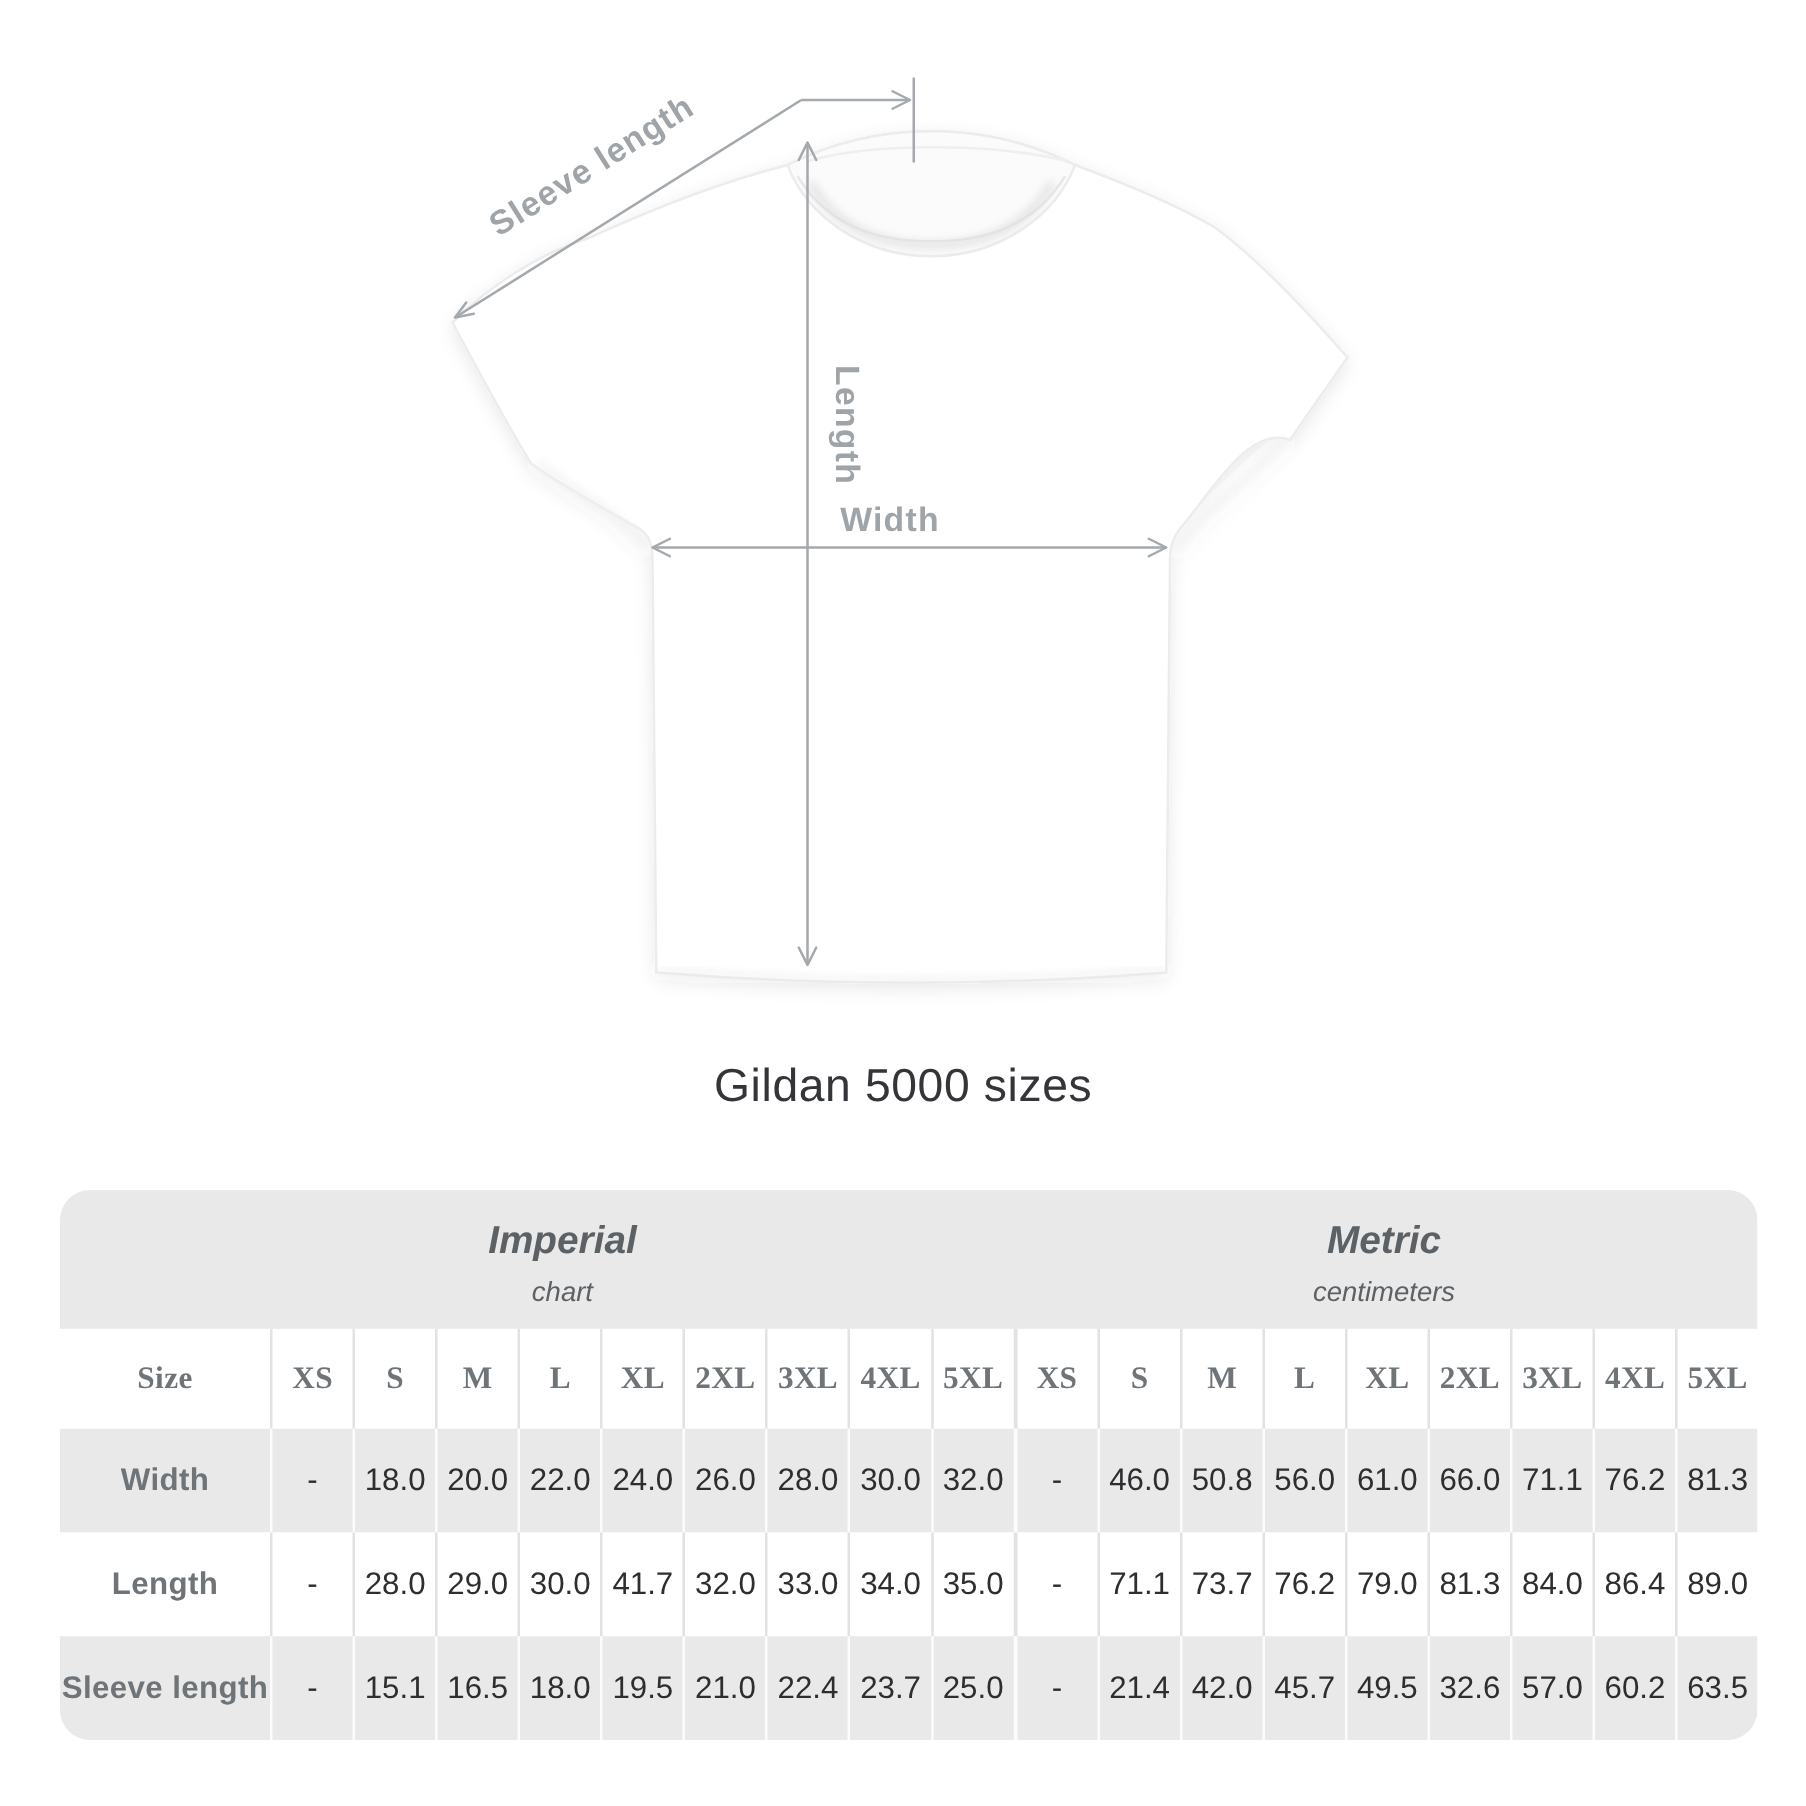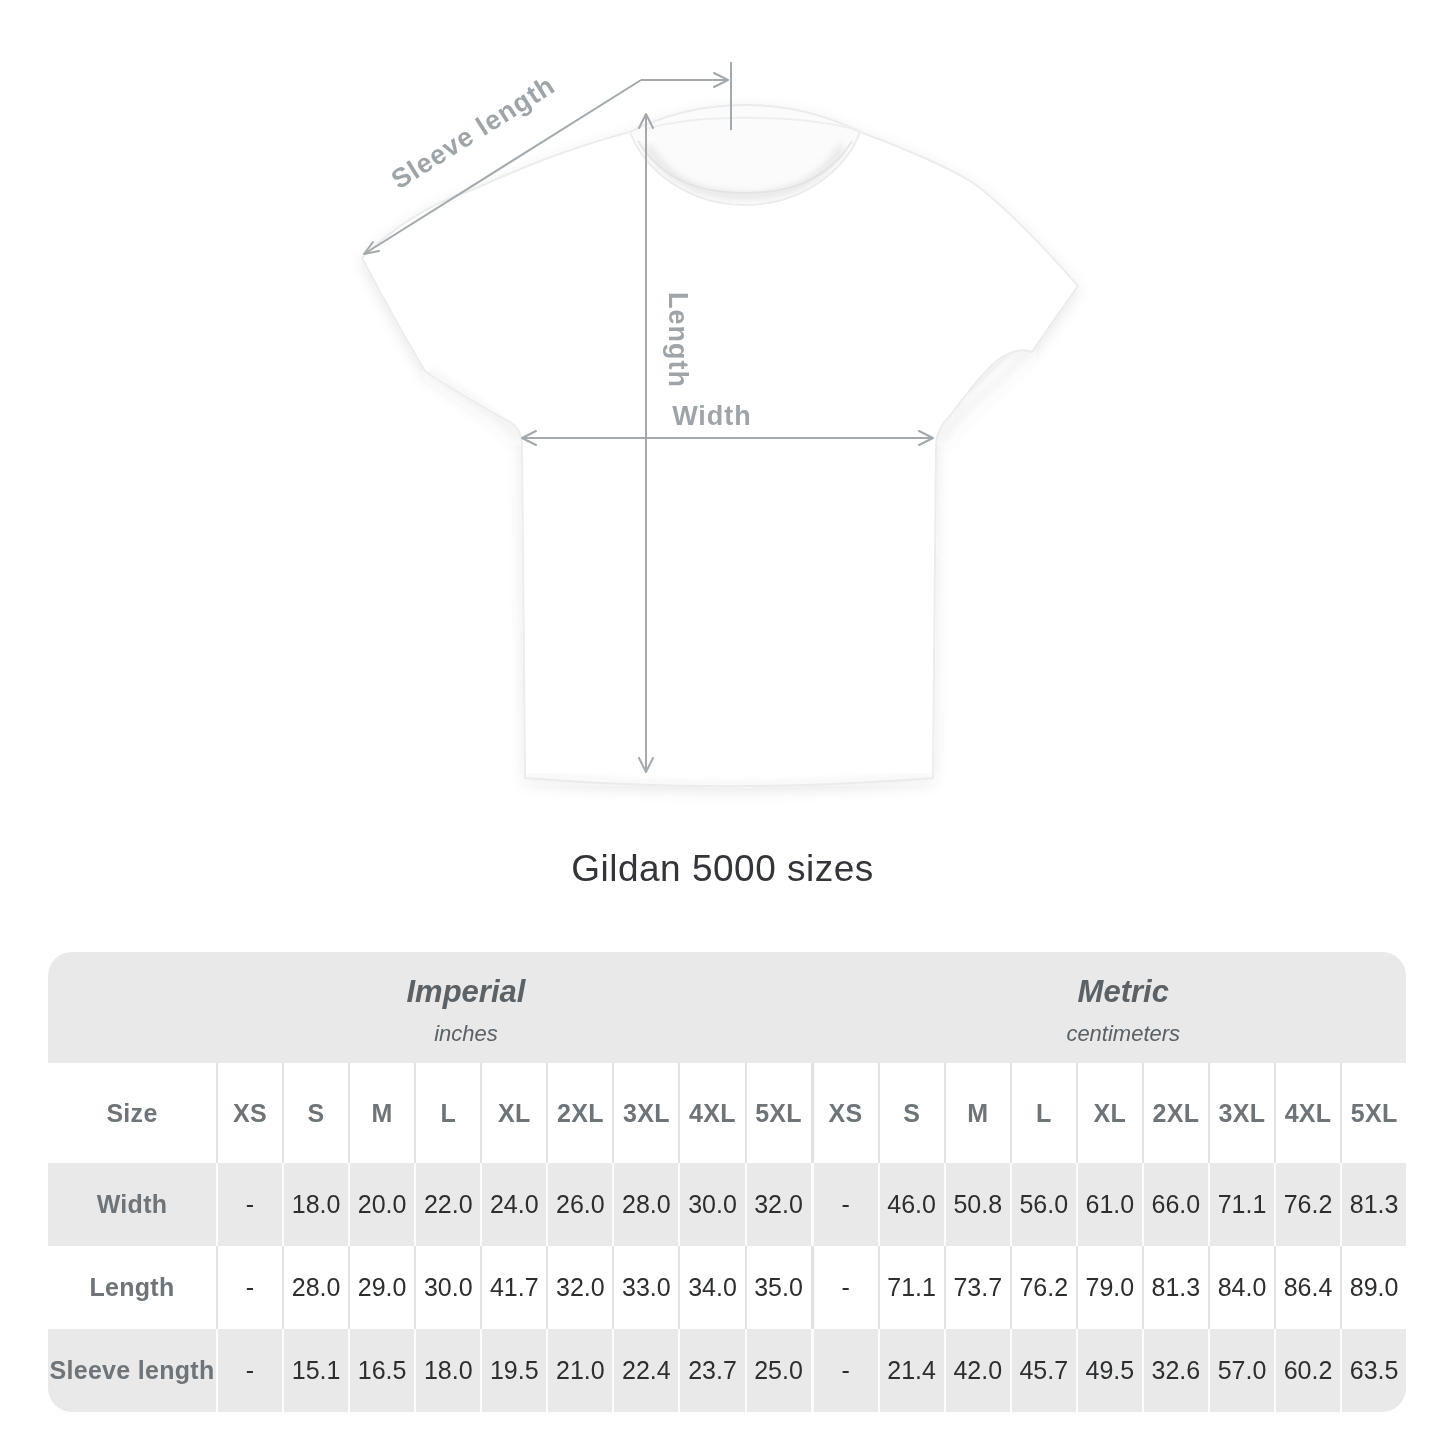--- a/index.html
+++ b/index.html
@@ -23,27 +23,27 @@
   .soft{opacity:.9;}
 
   
   .title-block{position:absolute;left:0;top:848px;width:100%;text-align:center;}
   .chart-title{font-size:37px;font-weight:normal;color:#333538;letter-spacing:.5px;}
   .chart-subtitle{margin-top:13px;font-size:21px;font-style:italic;color:#5f6367;}
 
   
   .table-wrap{position:absolute;left:48px;top:952px;width:1358px;border-radius:24px;overflow:hidden;background:#fff;}
   .band{height:111px;background:var(--band);position:relative;}
-  .band .sec{position:absolute;top:22px;transform:translateX(-50%);text-align:center;white-space:nowrap;margin-left:16px;}
+  .band .sec{position:absolute;top:22px;transform:translateX(-50%);text-align:center;white-space:nowrap;}
   .sec-title{font-size:31px;font-weight:bold;font-style:italic;color:#5c6165;}
   .sec-sub{margin-top:11px;font-size:22px;font-style:italic;color:#5c6165;}
   .sec-imperial{left:29.6%;}
   .sec-metric{left:78.0%;}
   .trow{display:flex;height:83px;background:#fff;}
-  .trow.thead-row{height:100px;}
+  .trow.thead-row{height:80px;font-family:Liberation Serif, serif;}
   .trow.gray{background:var(--band);}
   .trow > div{flex:1 1 0;display:flex;align-items:center;justify-content:center;
               border-left:2px solid #e2e2e2;min-width:0;}
   .trow > div:first-child{flex:0 0 168px;border-left:none;}
   .trow.gray > div{border-left-color:#fcfcfc;}
   .trow > div.split{border-left-width:3px;}
   .label-cell,.col-h{font-weight:bold;font-size:25px;color:var(--label-gray);letter-spacing:.3px;}
   .data-cell{font-size:25px;color:var(--data-dark);}
 </style>
 </head>
@@ -123,21 +123,21 @@
   </svg>
 
   <div class="title-block">
     <div class="chart-title">Gildan 5000 sizes</div>
   </div>
 
   <div class="table-wrap">
     <div class="band">
       <div class="sec sec-imperial">
         <div class="sec-title">Imperial</div>
-        <div class="sec-sub">inches</div>
+        <div class="sec-sub">chart</div>
       </div>
       <div class="sec sec-metric">
         <div class="sec-title">Metric</div>
         <div class="sec-sub">centimeters</div>
       </div>
     </div>
     <div id="size-table-grid">
         <div class="trow thead-row">
           <div class="label-cell">Size</div>
           <div class="col-h">XS</div>

